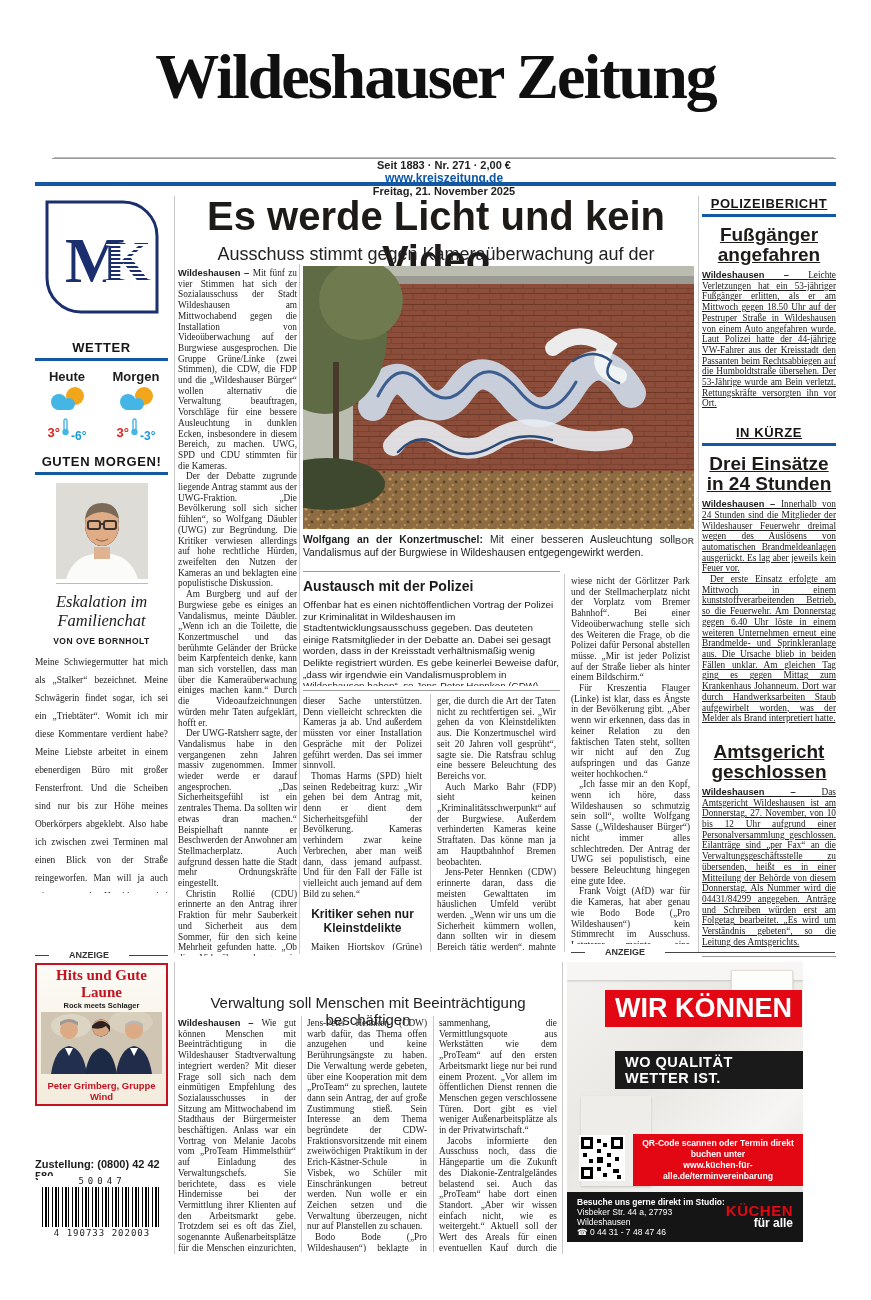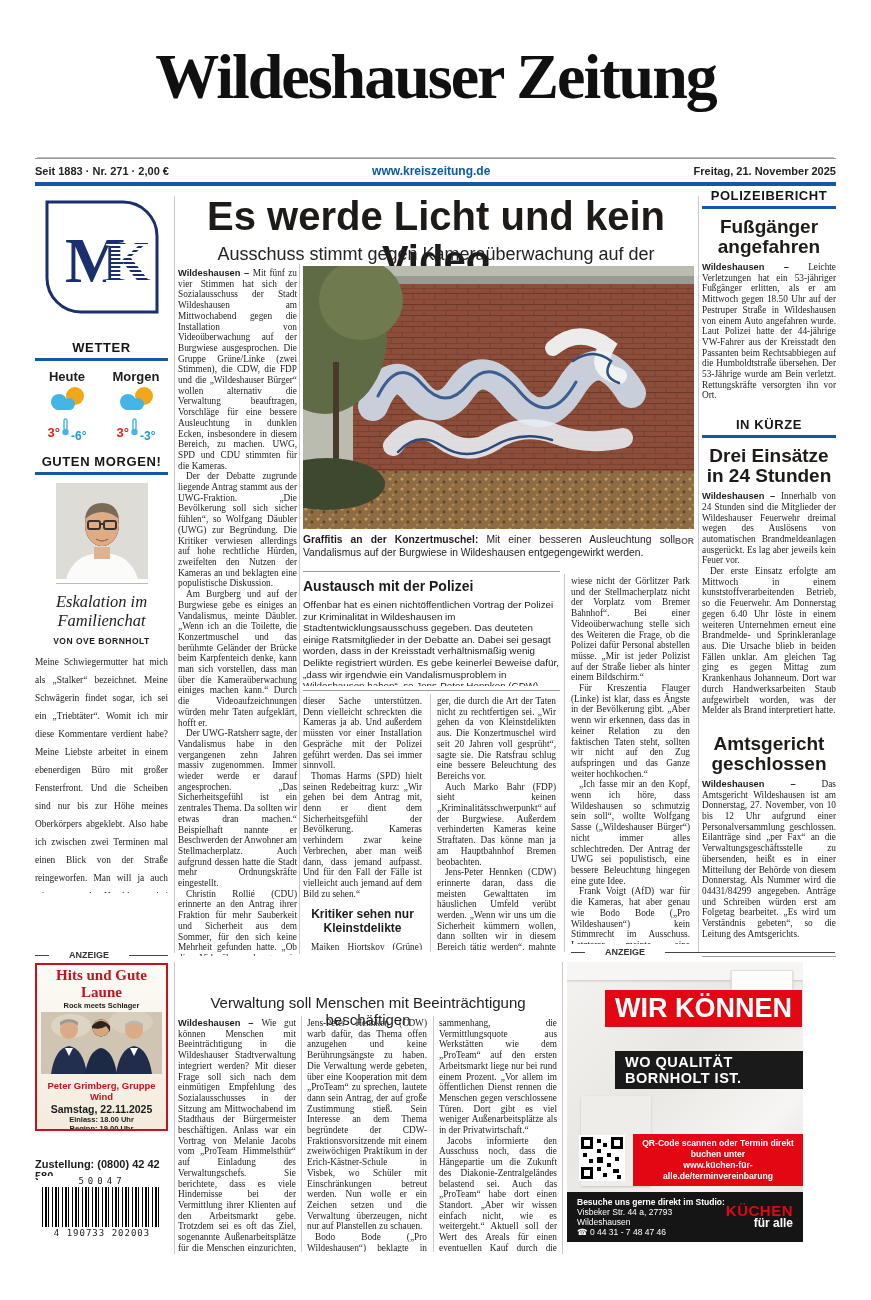--- a/index.html
+++ b/index.html
@@ -4,24 +4,24 @@
 <style>
   html,body{margin:0;padding:0;background:#e9e9e9;}
   #page{position:relative;width:871px;height:1300px;background:#fff;overflow:hidden;
         font-family:"Liberation Serif",serif;color:#1c1c1c;}
   
   .mast-title{position:absolute;left:0;right:0;top:42px;text-align:center;
     font-family:"Liberation Serif",serif;font-weight:700;font-size:64px;line-height:70px;
     letter-spacing:-2px;color:#101010;}
   .mast-sub{position:absolute;left:0;right:0;top:134px;text-align:center;
     font-family:"Liberation Sans",sans-serif;font-weight:700;font-size:15px;color:#1e1e1e;}
-  .info-bar{position:absolute;left:35px;right:35px;top:158px;height:24px;
+  .info-bar{position:absolute;left:52px;right:35px;top:158px;height:24px;
     border-top:1px solid #9a9a9a;box-shadow:0 -3px 0 -2px #bbb;
     display:flex;align-items:center;justify-content:space-between;
-    font-family:"Liberation Sans",sans-serif;font-weight:700;font-size:11px;color:#222;}
+    font-family:"Liberation Sans",sans-serif;font-weight:700;font-size:11px;color:#222;flex-direction:column;}
   .info-url{color:#0b58a8;font-size:12px;}
   .blue-bar{position:absolute;left:35px;right:35px;top:182px;height:4px;background:#1358a2;}
   
   .kicker{font-family:"Liberation Sans",sans-serif;font-weight:700;font-size:13px;
     text-align:center;letter-spacing:.6px;color:#161616;}
   .krule{height:3px;background:#1358a2;margin:3px 0 8px;}
   .htitle{font-family:"Liberation Sans",sans-serif;font-weight:700;font-size:19px;
     line-height:20px;text-align:center;color:#1d1a17;margin:2px 0 5px;}
   .serif-body p{margin:0;font-size:9.3px;line-height:10.7px;text-align:justify;}
   .serif-body p + p{text-indent:8px;}
@@ -60,35 +60,35 @@
   .photo-box{position:absolute;left:303px;top:266px;width:391px;height:263px;overflow:hidden;}
   .caption{position:absolute;left:303px;top:533px;width:391px;
     font-family:"Liberation Sans",sans-serif;font-size:10.3px;line-height:13px;text-align:justify;}
   .cap-credit{float:right;color:#666;font-size:8.5px;font-weight:700;margin-top:2px;}
   .polbox{position:absolute;left:303px;top:578px;width:257px;height:108px;overflow:hidden;}
   .polbox h3{margin:0 0 5px;font-family:"Liberation Sans",sans-serif;font-weight:700;font-size:14px;}
   .polbox p{margin:0;font-family:"Liberation Sans",sans-serif;font-size:9.8px;line-height:11.6px;}
   .subhead-inline{font-family:"Liberation Sans",sans-serif;font-weight:700;font-size:12px;
     line-height:13.5px;text-align:center;margin:9px 6px 7px;}
   
-  #police{position:absolute;left:702px;top:188px;width:134px;height:756px;overflow:hidden;}
+  #police{position:absolute;left:702px;top:196px;width:134px;height:756px;overflow:hidden;text-decoration:underline;}
   #police .serif-body p{font-size:9.3px;line-height:10.7px;}
   #police .gap{height:16px;}
   
   .bot-headline{position:absolute;left:178px;top:957px;width:380px;text-align:center;
     font-family:"Liberation Sans",sans-serif;font-weight:700;font-size:31px;color:#1d1a17;}
   .bot-sub{position:absolute;left:178px;top:994px;width:380px;text-align:center;
     font-family:"Liberation Sans",sans-serif;font-size:15px;color:#222;}
   #bot-col1{left:178px;top:1018px;width:118px;height:234px;}
   #bot-col2{left:307px;top:1018px;width:120px;height:234px;}
   #bot-col3{left:439px;top:1018px;width:118px;height:234px;}
   .anz-left{position:absolute;left:35px;top:950px;width:133px;}
   .anz-right{position:absolute;left:571px;top:947px;width:264px;}
   
-  #ad-left{position:absolute;left:35px;top:963px;width:133px;height:168px;
+  #ad-left{position:absolute;left:35px;top:963px;width:133px;height:143px;
     border:2px solid #c41220;background:linear-gradient(#fdfbf6,#f3ecdd);
     box-sizing:border-box;text-align:center;font-family:"Liberation Sans",sans-serif;overflow:hidden;}
   .adl-title{font-family:"Liberation Serif",serif;font-weight:700;font-size:15px;color:#c41220;margin-top:2px;}
   .adl-sub{font-weight:700;font-size:7.5px;margin:0 0 2px;}
   .adl-act{font-weight:700;font-size:9.5px;color:#c41220;margin-top:2px;}
   .adl-date{font-weight:700;font-size:10.5px;margin-top:1px;}
   .adl-small{font-weight:700;font-size:7.5px;line-height:9px;}
   .adl-phone{font-weight:700;font-size:6.8px;color:#c41220;}
   .hutt{display:flex;align-items:center;justify-content:center;gap:3px;margin-top:3px;}
   .zustellung{position:absolute;left:35px;top:1158px;width:133px;text-align:left;
@@ -278,21 +278,21 @@
       <ellipse cx="22" cy="70" rx="62" ry="78" fill="#5e6b45"></ellipse>
       <ellipse cx="58" cy="34" rx="42" ry="40" fill="#6f7b4e"></ellipse>
       <rect x="30" y="96" width="6" height="116" fill="#49392b"></rect>
       <rect y="205" width="391" height="58" fill="url(#leaves)"></rect>
       <ellipse cx="24" cy="218" rx="58" ry="26" fill="#3e482e"></ellipse>
       <ellipse cx="350" cy="250" rx="70" ry="18" fill="#a08softs" opacity="0"></ellipse>
     </svg>
   </div>
   <div class="caption">
     <span class="cap-credit">BOR</span>
-    <b>Graffitis an der Konzertmuschel:</b><span> Mit einer besseren Ausleuchtung soll Vandalismus auf der Burgwiese in Wildeshausen entgegengewirkt werden.</span>
+    <b>Wolfgang an der Konzertmuschel:</b><span> Mit einer besseren Ausleuchtung soll Vandalismus auf der Burgwiese in Wildeshausen entgegengewirkt werden.</span>
   </div>
 
   <div class="polbox">
     <h3>Austausch mit der Polizei</h3>
     <p>Offenbar hat es einen nichtöffentlichen Vortrag der Polizei zur Kriminalität in Wildeshausen im Stadtentwicklungsausschuss gegeben. Das deuteten einige Ratsmitglieder in der Debatte an. Dabei sei gesagt worden, dass in der Kreisstadt verhältnismäßig wenig Delikte registriert würden. Es gebe keinerlei Beweise dafür, „dass wir irgendwie ein Vandalismusproblem in Wildeshausen haben“, so Jens-Peter Hennken (CDW).</p>
   </div>
 
   <div id="lead-col2" class="col serif-body">
     <div>
         <p>dieser Sache unterstützen. Denn vielleicht schreckten die Kameras ja ab. Und außerdem müssten vor einer Installation Gespräche mit der Polizei geführt werden. Das sei immer sinnvoll.</p>
@@ -420,21 +420,21 @@
     <div class="bc-bars"></div>
     <div class="bc-digits">4 190733 202003</div>
   </div>
 
   <div id="ad-right">
     <div class="cab" style="left:0;top:0;width:268px;height:18px;background:#f7f6f4;"></div>
     <div class="cab" style="right:10px;top:8px;width:60px;height:40px;background:#fdfdfc;border:1px solid #e3e0da;"></div>
     <div class="cab" style="left:14px;bottom:56px;width:70px;height:90px;background:#efede9;"></div>
     <div class="adr-banner adr-b1">WIR KÖNNEN</div><br>
     <br>
-    <div class="adr-banner adr-b3">WO QUALITÄT BORNHOLT IST.</div>
+    <div class="adr-banner adr-b3">WO QUALITÄT WETTER IST.</div>
     <div class="adr-qr-row">
       <span>
         <svg width="46" height="46" viewBox="0 0 46 46">
           <rect width="46" height="46" fill="#fff"></rect>
           <g fill="#000">
             <rect x="2" y="2" width="12" height="12"></rect>
               <rect x="32" y="2" width="12" height="12"></rect>
               <rect x="2" y="32" width="12" height="12"></rect>
             <rect x="5" y="5" width="6" height="6" fill="#fff"></rect>
               <rect x="35" y="5" width="6" height="6" fill="#fff"></rect>

